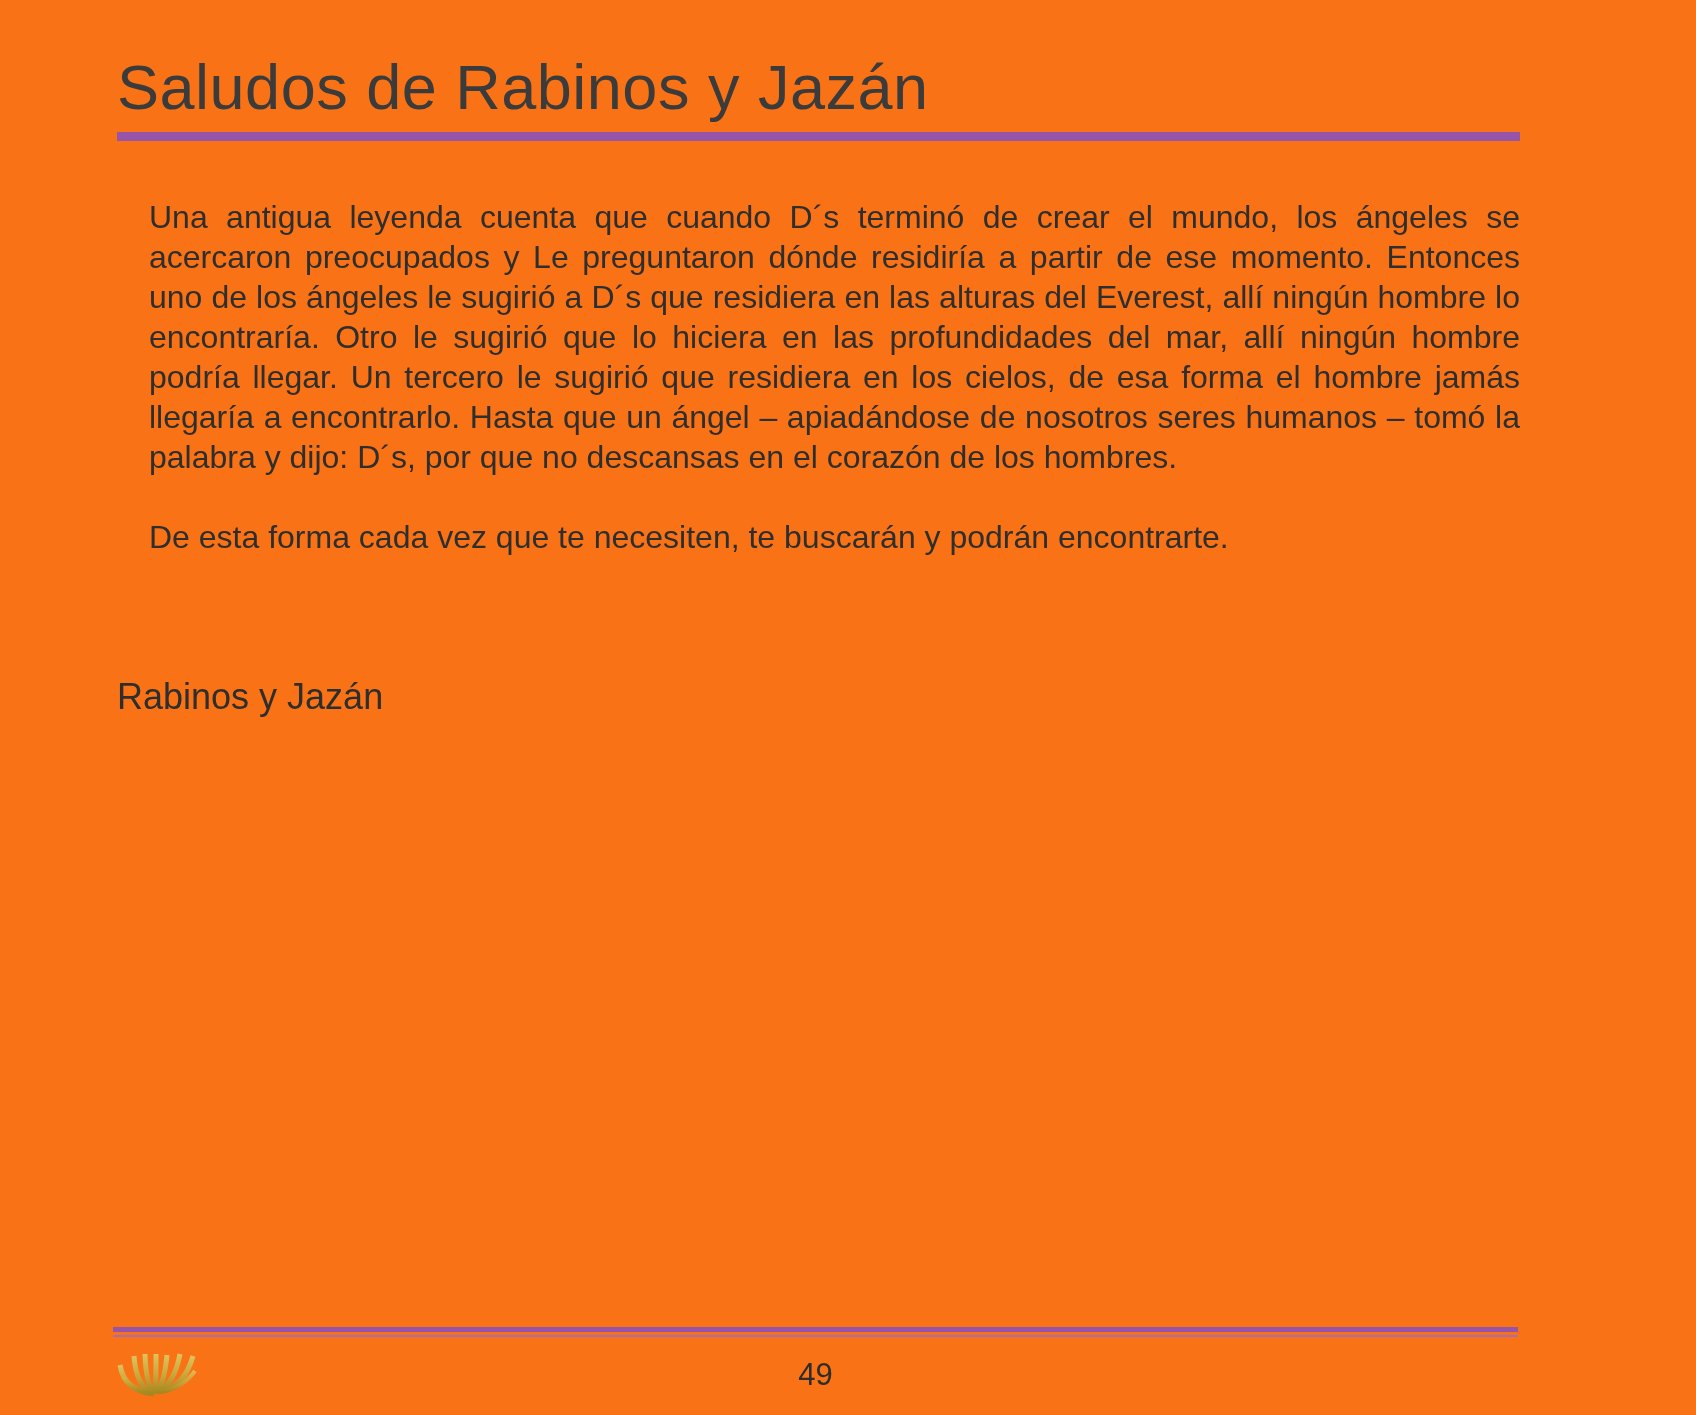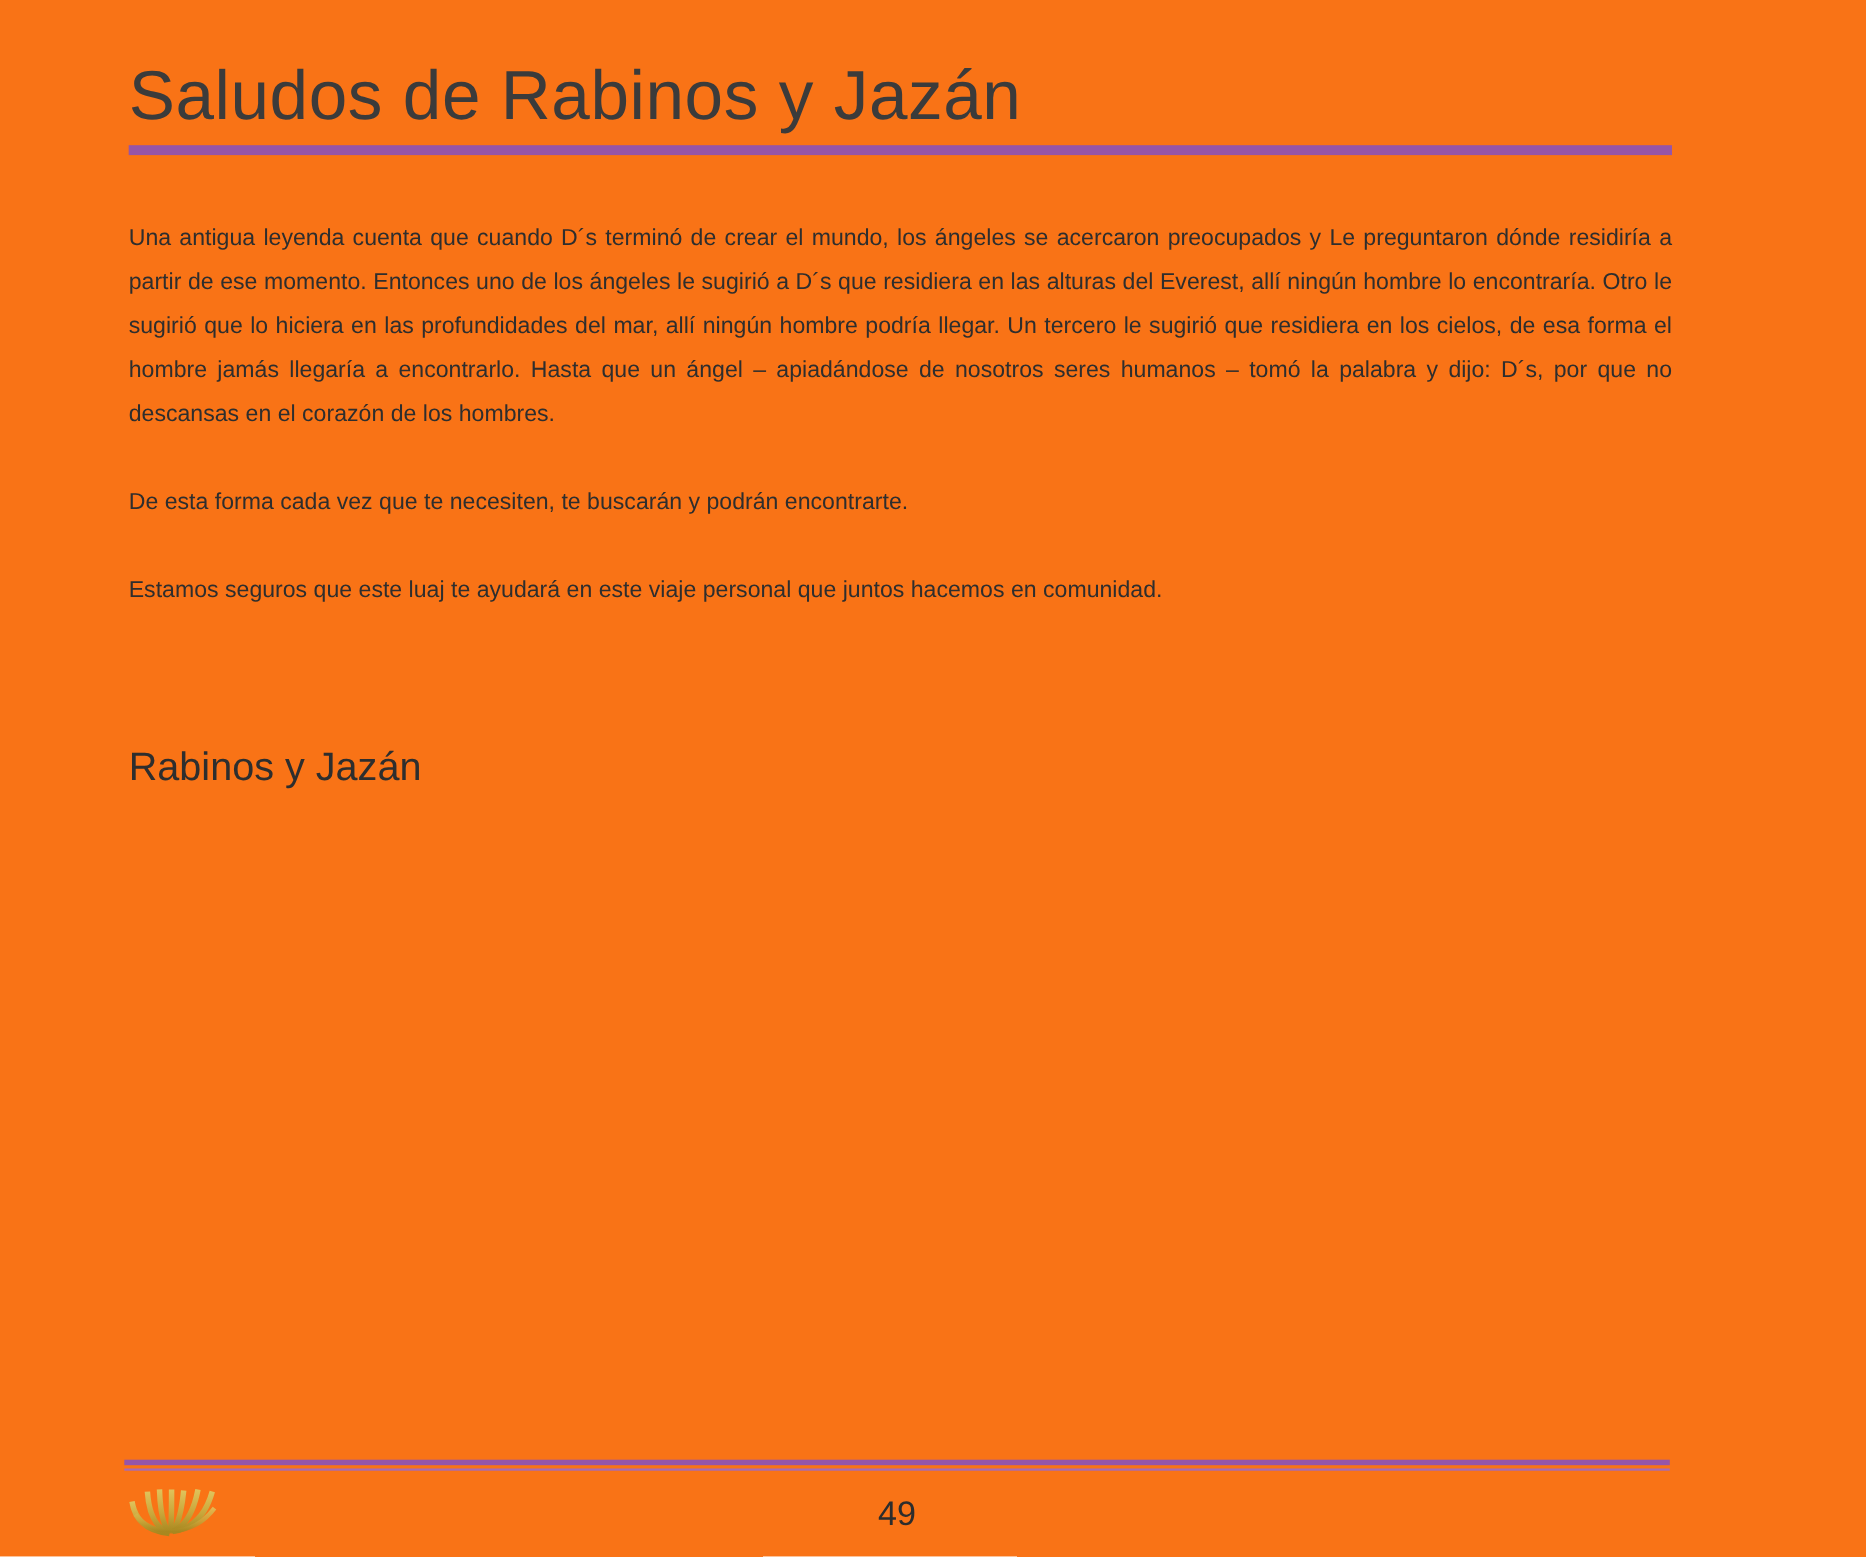--- a/index.html
+++ b/index.html
@@ -25,24 +25,25 @@
     color: #3b3b3b;
     line-height: 1.12;
   }
   .title-rule {
     height: 9px;
     background: #9655a8;
     margin-top: 9px;
   }
   .body-text {
     margin-top: 56px;
-    font-size: 21px;
+    font-size: 32px;
     line-height: 40px;
     color: #2e2e2e;
     text-align: justify;
+    margin-left: 32px;
   }
   .body-text p { margin: 0 0 40px 0; }
   .closing-line { margin-top: 114px; font-size: 28px; line-height: 40px; color: #2e2e2e; }
   .signature-line { margin-top: 120px; font-size: 36px; line-height: 40px; color: #2e2e2e; }
 
   .footer {
     position: absolute;
     left: 113px;
     right: 178px; 
     top: 1327px;
@@ -72,21 +73,20 @@
 
 <div class="page">
 
   <div class="content">
     <h1 class="page-title">Saludos de Rabinos y Jazán</h1>
     <div class="title-rule"></div>
 
     <div class="body-text">
       <p>Una antigua leyenda cuenta que cuando D´s terminó de crear el mundo, los ángeles se acercaron preocupados y Le preguntaron dónde residiría a partir de ese momento. Entonces uno de los ángeles le sugirió a D´s que residiera en las alturas del Everest, allí ningún hombre lo encontraría. Otro le sugirió que lo hiciera en las profundidades del mar, allí ningún hombre podría llegar. Un tercero le sugirió que residiera en los cielos, de esa forma el hombre jamás llegaría a encontrarlo. Hasta que un ángel – apiadándose de nosotros seres humanos – tomó la palabra y dijo: D´s, por que no descansas en el corazón de los hombres.</p>
       <p>De esta forma cada vez que te necesiten, te buscarán y podrán encontrarte.</p>
-      <p>Estamos seguros que este luaj te ayudará en este viaje personal que juntos hacemos en comunidad.</p>
     </div>
 
 
     <div class="signature-line">Rabinos y Jazán</div>
   </div>
 
   <div class="footer">
     <div class="footer-rule-thick"></div>
     <div class="footer-rule-thin"></div>
 

